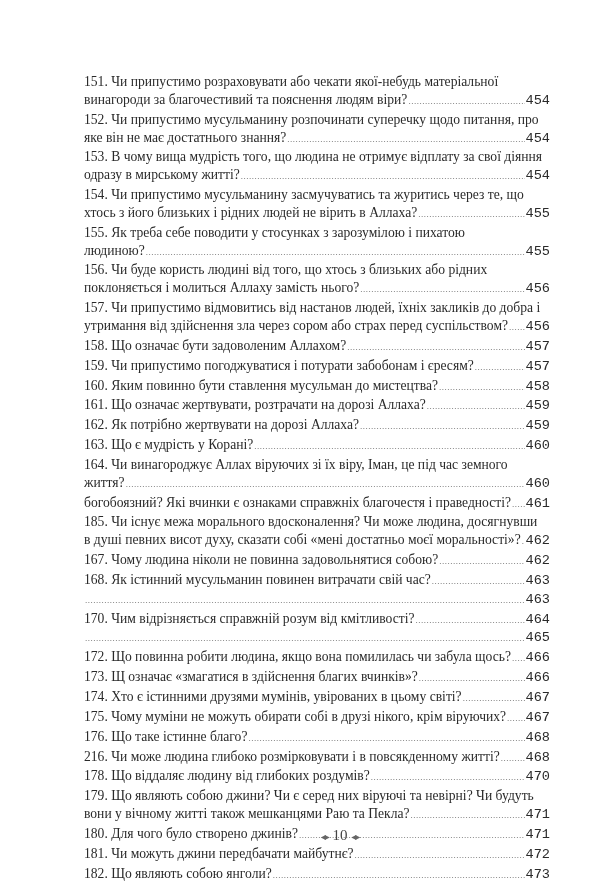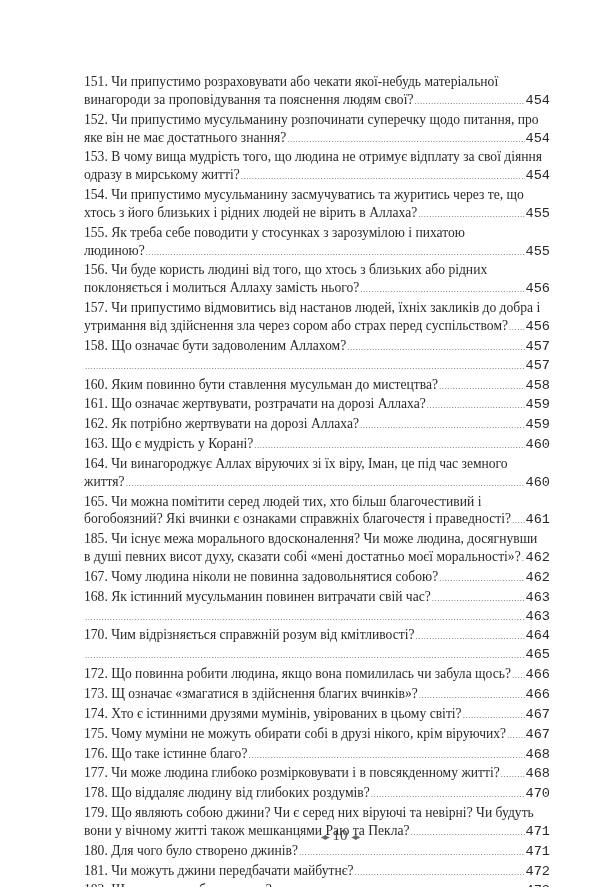--- a/index.html
+++ b/index.html
@@ -34,21 +34,21 @@
 </head>
 <body>
 
 <div class="page">
   <div class="toc" id="toc">
       <div class="entry">
         <div class="line full">
           <span class="txt"><span>151.</span> <span>Чи припустимо розраховувати або чекати якої-небудь матеріальної</span></span>
         </div>
         <div class="line">
-          <span class="txt">винагороди за проповідування та пояснення людям свої?</span>
+          <span class="txt">винагороди за благочестивий та пояснення людям віри?</span>
           <span class="dots"></span>
           <span class="pg">454</span>
         </div>
       </div>
       <div class="entry">
         <div class="line full">
           <span class="txt"><span>152.</span> <span>Чи припустимо мусульманину розпочинати суперечку щодо питання, про</span></span>
         </div>
         <div class="line">
           <span class="txt">яке він не має достатнього знання?</span>
@@ -108,20 +108,21 @@
       </div>
       <div class="entry">
         <div class="line">
           <span class="txt"><span>158.</span> <span>Що означає бути задоволеним Аллахом?</span></span>
           <span class="dots"></span>
           <span class="pg">457</span>
         </div>
       </div>
       <div class="entry">
         <div class="line">
+          <span class="txt"><span>159.</span> <span>Чи припустимо погоджуватися і потурати забобонам і єресям?</span></span>
           <span class="dots"></span>
           <span class="pg">457</span>
         </div>
       </div>
       <div class="entry">
         <div class="line">
           <span class="txt"><span>160.</span> <span>Яким повинно бути ставлення мусульман до мистецтва?</span></span>
           <span class="dots"></span>
           <span class="pg">458</span>
         </div>
@@ -151,23 +152,20 @@
         <div class="line full">
           <span class="txt"><span>164.</span> <span>Чи винагороджує Аллах віруючих зі їх віру, Іман, це під час земного</span></span>
         </div>
         <div class="line">
           <span class="txt">життя?</span>
           <span class="dots"></span>
           <span class="pg">460</span>
         </div>
       </div>
       <div class="entry">
-        <div class="line full">
-          <span class="txt"><span>165.</span> <span>Чи можна помітити серед людей тих, хто більш благочестивий і</span></span>
-        </div>
         <div class="line">
           <span class="txt">богобоязний? Які вчинки є ознаками справжніх благочестя і праведності?</span>
           <span class="dots"></span>
           <span class="pg">461</span>
         </div>
       </div>
       <div class="entry">
         <div class="line full">
           <span class="txt"><span>185.</span> <span>Чи існує межа морального вдосконалення? Чи може людина, досягнувши</span></span>
         </div>
@@ -240,21 +238,21 @@
       </div>
       <div class="entry">
         <div class="line">
           <span class="txt"><span>176.</span> <span>Що таке істинне благо?</span></span>
           <span class="dots"></span>
           <span class="pg">468</span>
         </div>
       </div>
       <div class="entry">
         <div class="line">
-          <span class="txt"><span>177.</span> <span>Чи може людина глибоко розмірковувати і в повсякденному житті?</span></span>
+          <span class="txt"><span>216.</span> <span>Чи може людина глибоко розмірковувати і в повсякденному житті?</span></span>
           <span class="dots"></span>
           <span class="pg">468</span>
         </div>
       </div>
       <div class="entry">
         <div class="line">
           <span class="txt"><span>178.</span> <span>Що віддаляє людину від глибоких роздумів?</span></span>
           <span class="dots"></span>
           <span class="pg">470</span>
         </div>

